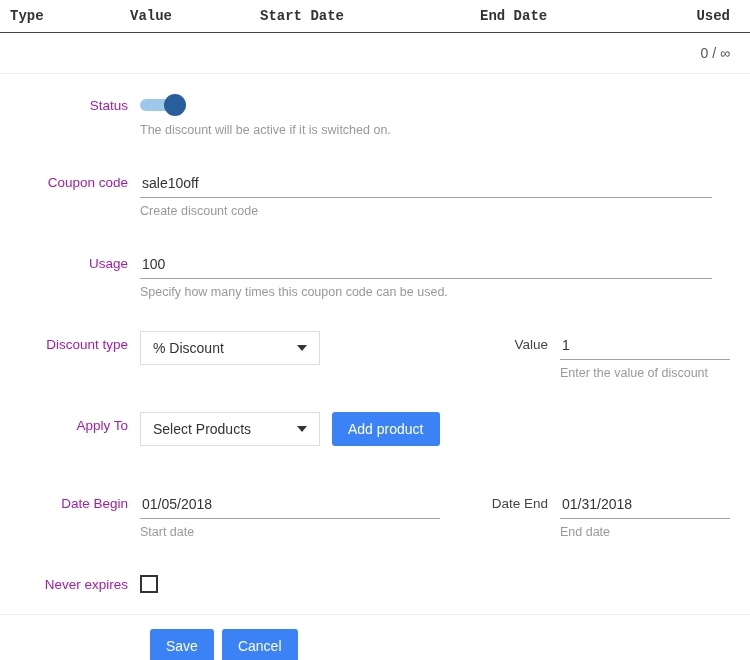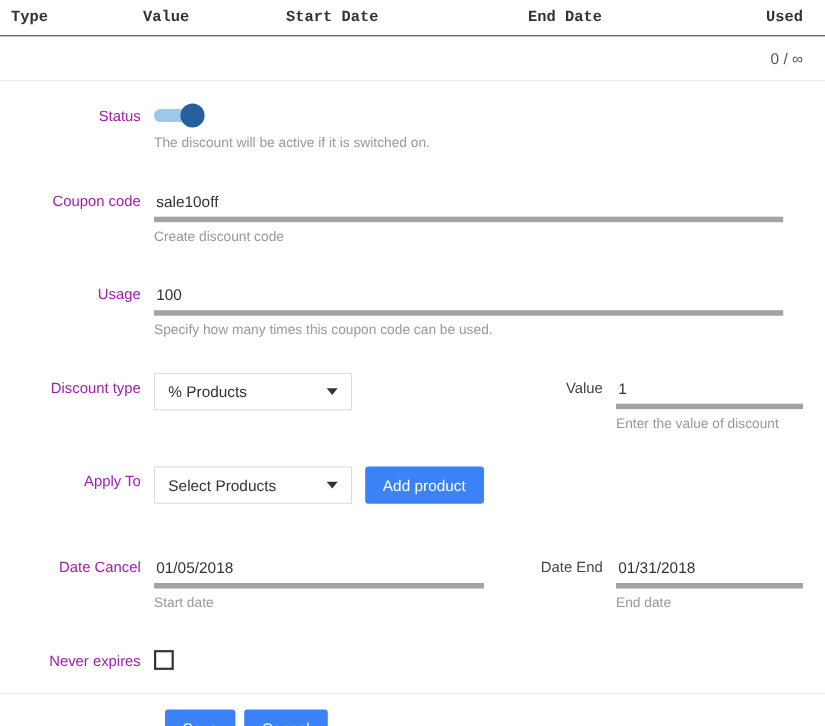--- a/index.html
+++ b/index.html
@@ -63,21 +63,21 @@
     font-size: 13.5px;
   }
   .right-field-col {
     width: 180px;
     padding-right: 10px;
   }
 
   .text-input {
     width: 100%;
     border: none;
-    border-bottom: 5px solid #a3a3a3;
+    border-bottom: 1px solid #a3a3a3;
     padding: 6px 2px;
     font-size: 14px;
     color: #333;
     outline: none;
     background: transparent;
   }
   .hint {
     color: #999;
     font-size: 12.5px;
     margin-top: 6px;
@@ -199,21 +199,21 @@
     <div class="field-col">
       <input type="text" class="text-input" value="100" style="">
       <div class="hint">Specify how many times this coupon code can be used.</div>
     </div>
   </div>
 
   <div class="form-row gap-lg">
     <div class="label-col">Discount type</div>
     <div class="field-col" style="flex:0 0 340px;">
       <div class="select-box">
-        <span>% Products</span>
+        <span>% Discount</span>
         <span class="caret"></span>
       </div>
     </div>
     <div class="right-label-col">Value</div>
     <div class="right-field-col">
       <input type="text" class="text-input" value="1" style="">
       <div class="hint">Enter the value of discount</div>
     </div>
   </div>
 
@@ -224,21 +224,21 @@
         <div class="select-box">
           <span>Select Products</span>
           <span class="caret"></span>
         </div>
         <button class="btn btn-blue">Add product</button>
       </div>
     </div>
   </div>
 
   <div class="form-row gap-lg" style="margin-top:28px;">
-    <div class="label-col">Date Cancel</div>
+    <div class="label-col">Date Begin</div>
     <div class="field-col" style="flex:0 0 340px;">
       <input type="text" class="text-input" style="width: 300px;" value="01/05/2018">
       <div class="hint">Start date</div>
     </div>
     <div class="right-label-col">Date End</div>
     <div class="right-field-col">
       <input type="text" class="text-input" value="01/31/2018" style="">
       <div class="hint">End date</div>
     </div>
   </div>

